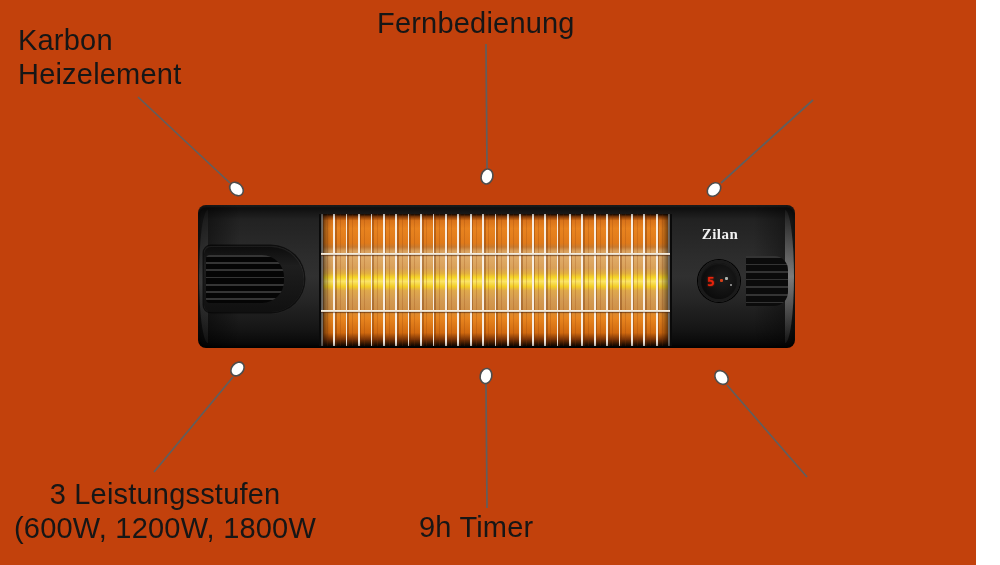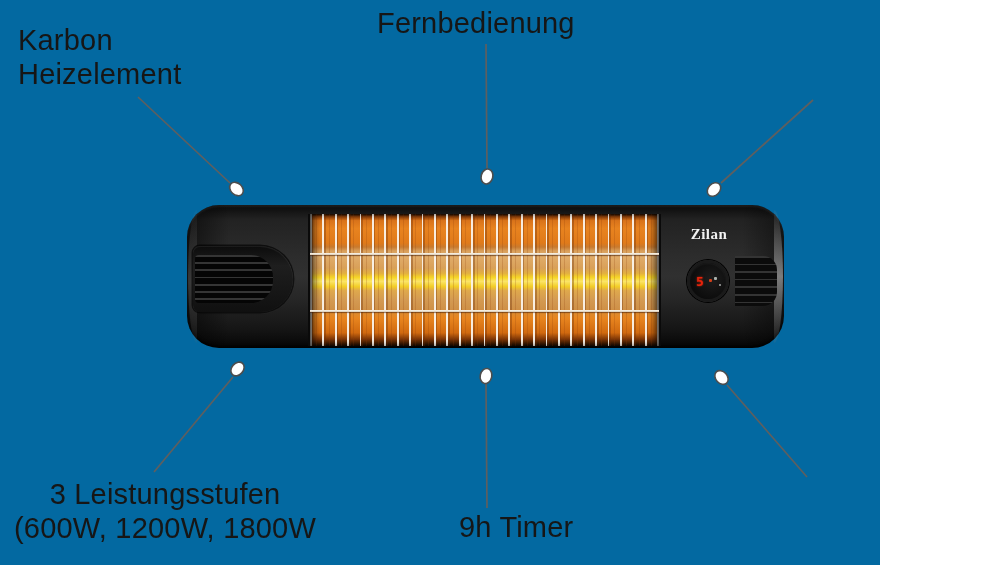--- a/index.html
+++ b/index.html
@@ -1,45 +1,45 @@
 <!DOCTYPE html>
 <html><head>
 <meta charset="utf-8">
 <style>
   html,body{margin:0;padding:0;background:#ffffff;}
   .stage{
     position:relative;
-    width:880px;height:565px;
-    background:#0369a1;
+    width:976px;height:565px;
+    background:#c2410c;
     font-family:"Liberation Sans", sans-serif;
     overflow:hidden;
   }
   
   .label{
     position:absolute;
     color:#161616;
     font-size:29px;
     line-height:1.16;
     white-space:pre-line;
     letter-spacing:0.2px;
   }
   .lbl-karbon{left:18px;top:24px;}
   .lbl-fern{left:377px;top:7px;}
   .lbl-display{left:773px;top:59px;}
   .lbl-leistung{left:14px;top:478px;text-align:center;}
-  .lbl-timer{left:419px;top:511px;margin-left:40px;}
+  .lbl-timer{left:419px;top:511px;}
   .lbl-wand{left:698px;top:487px;}
   
   .callout-svg{position:absolute;left:0;top:0;}
   .callout-svg line{stroke:#5f5f5f;stroke-width:1.7;}
   .callout-svg ellipse{fill:#ffffff;stroke:#4d4d4d;stroke-width:1.6;}
   
   .device{
-    position:absolute;left:187px;top:205px;width:597px;height:143px;
-    border-radius:32px;
+    position:absolute;left:198px;top:205px;width:597px;height:143px;
+    border-radius:8px;
     background:
       linear-gradient(90deg, rgba(0,0,0,0.55) 0%, rgba(0,0,0,0) 7%, rgba(0,0,0,0) 93%, rgba(0,0,0,0.45) 100%),
       linear-gradient(180deg,#0a0a0a 0%,#222222 10%,#2d2d2d 38%,#303030 50%,#262626 66%,#161616 86%,#050505 100%);
     box-shadow: inset 0 2px 2px rgba(255,255,255,0.07), inset 0 -2px 3px rgba(0,0,0,0.85);
   }
   .rim{position:absolute;top:5px;bottom:5px;width:9px;}
   .rim-right{
     right:1px;border-radius:0 100% 100% 0 / 0 50% 50% 0;
     background:linear-gradient(180deg, rgba(150,150,150,0.08), rgba(175,175,175,0.65) 50%, rgba(120,120,120,0.12));
   }

